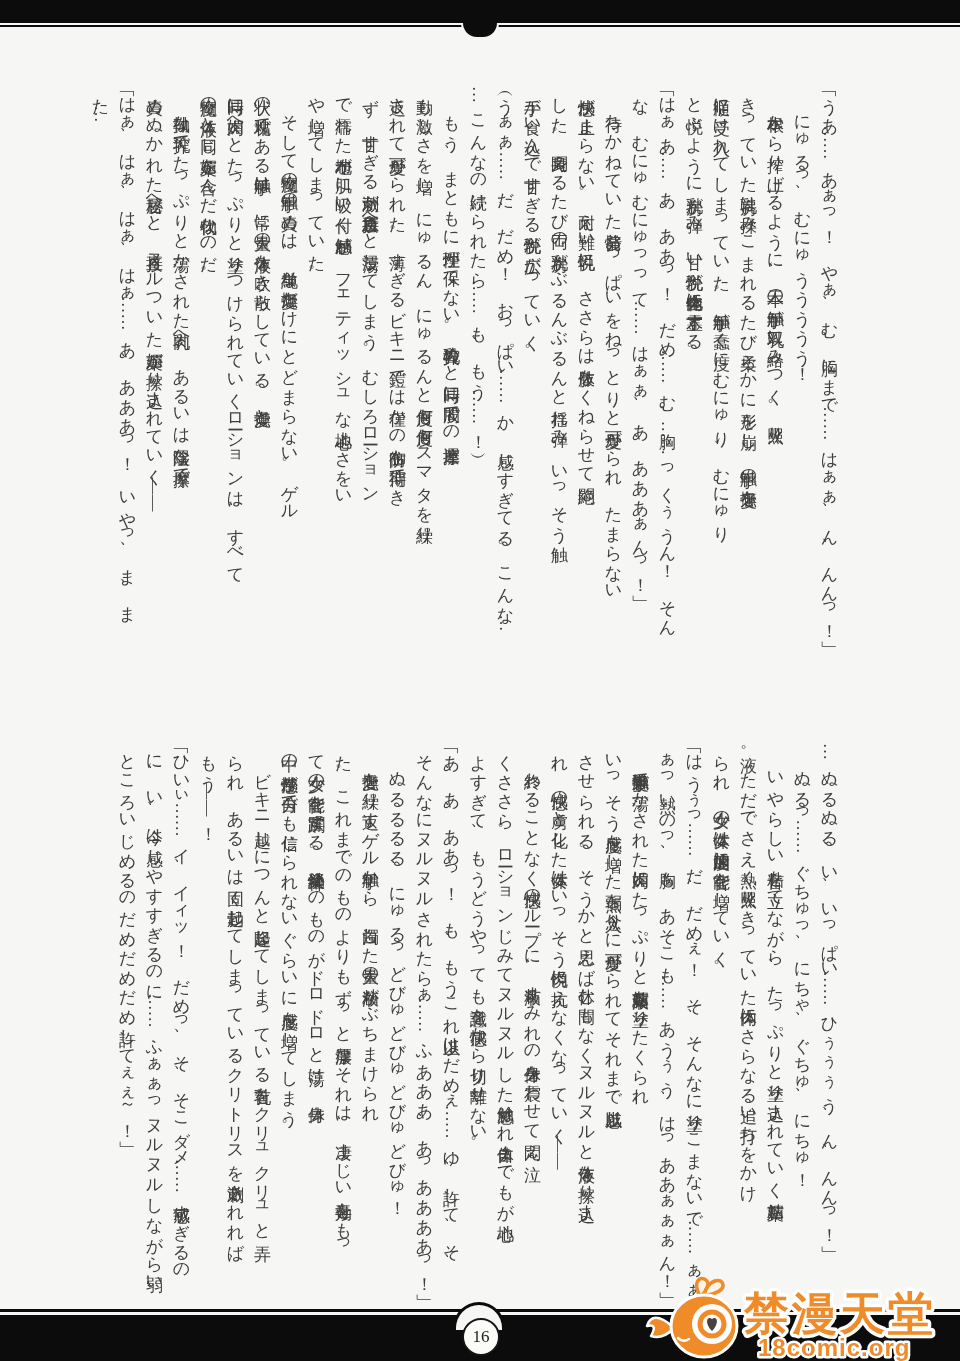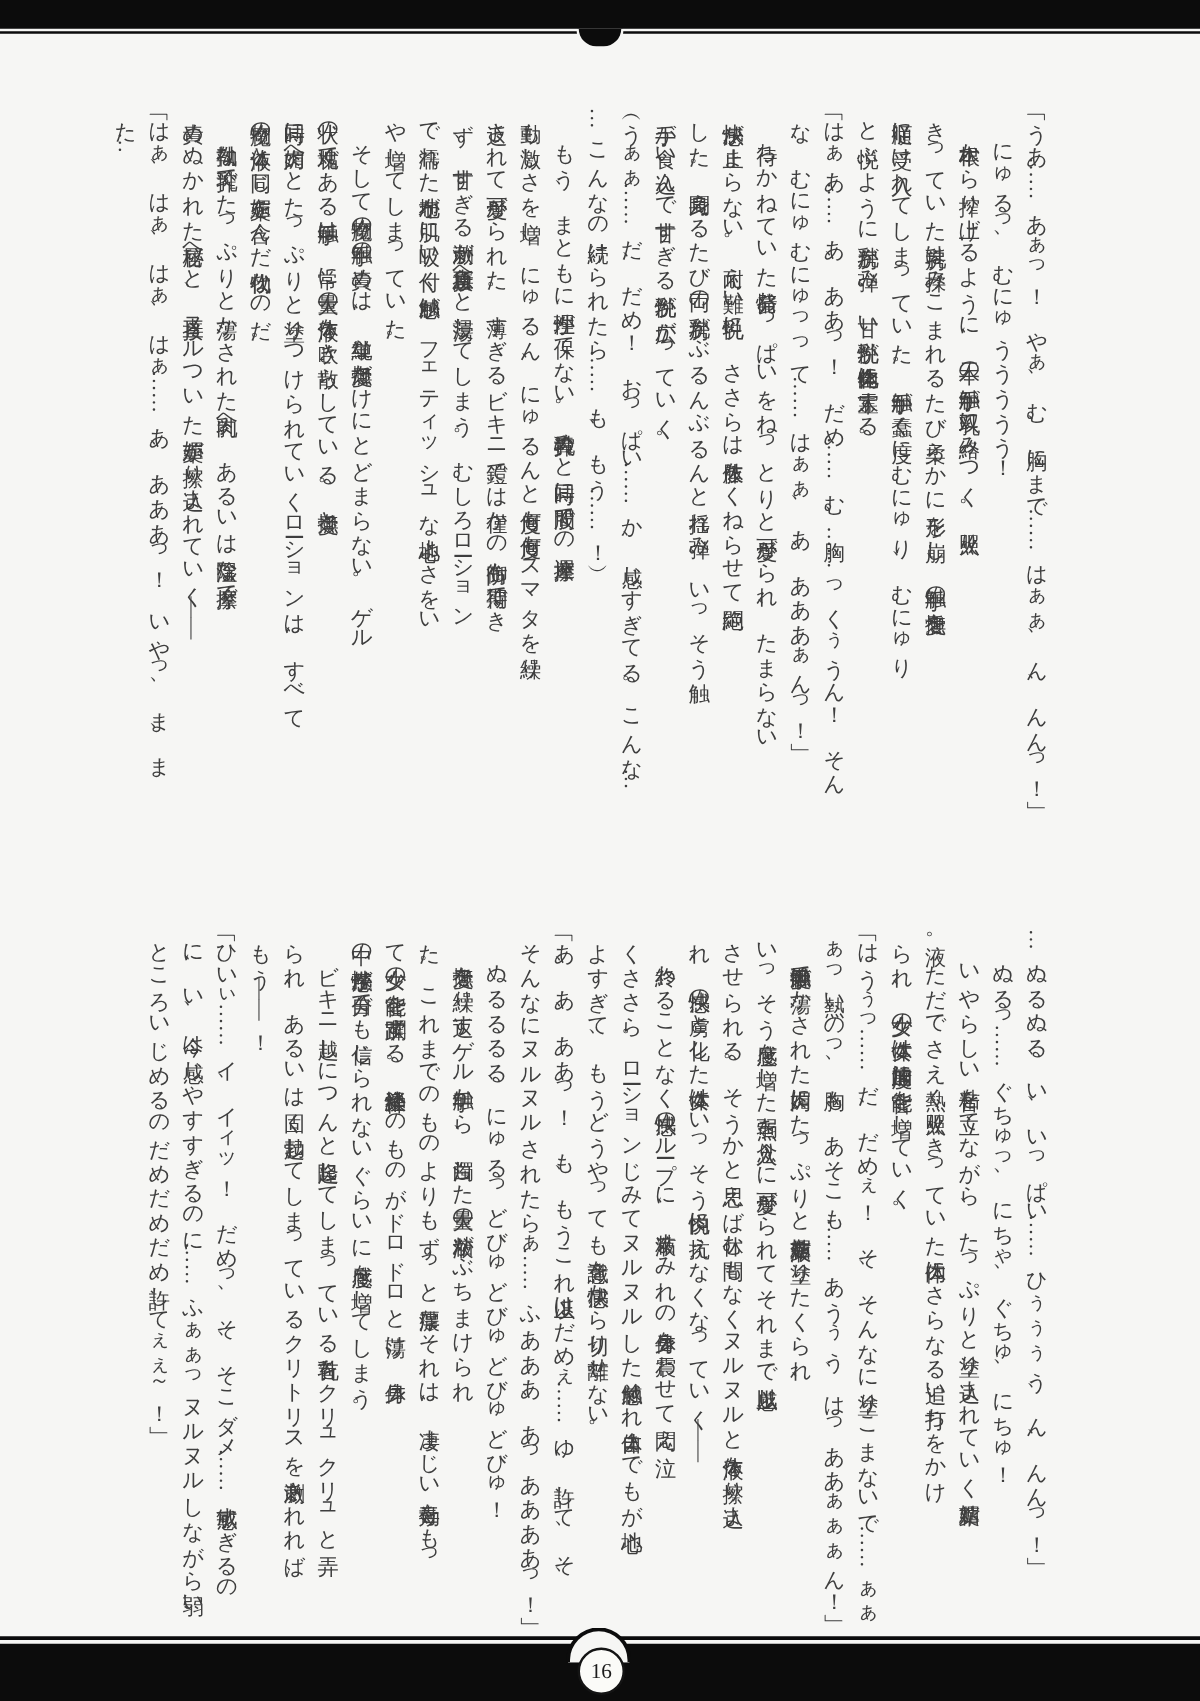--- a/index.html
+++ b/index.html
@@ -112,14 +112,36 @@
       <div class="tline">「ひいぃ……イ、イィッ！　だめっ、そ、そこダメ……敏感すぎるの</div>
       <div class="tline">に、い、今は感じやすすぎるのに……ふぁぁっヌルヌルしながら弱い</div>
       <div class="tline">ところいじめるのだめだめだめ許してぇぇ～！」</div>
     </div>
 
   <div class="bottom-rule"></div>
   <div class="bottom-bar"></div>
   <div class="page-arch"></div>
   <div class="page-num">16</div>
 
+  <div class="watermark">
+    <svg width="302" height="88" viewBox="0 0 302 88">
+      <g>
+
+        <path d="M30,52 C16,40 8,42 5,52 C12,50 14,53 9,62 C18,65 26,60 31,55 Z" fill="#ef8b28" stroke="#ffffff" stroke-width="2.5" stroke-linejoin="round"></path>
+
+        <path d="M58,22 C50,8 58,1 64,6 C69,10 63,18 60,21 Z" fill="#fdf4e7" stroke="#ef8b28" stroke-width="3.5" stroke-linejoin="round"></path>
+        <path d="M62,21 C66,5 80,3 81,11 C82,18 69,20 64,22 Z" fill="#fdf4e7" stroke="#ef8b28" stroke-width="3.5" stroke-linejoin="round"></path>
+
+        <ellipse cx="62" cy="52" rx="33" ry="31" fill="#ef8b28" stroke="#ffffff" stroke-width="3"></ellipse>
+
+        <path d="M36,64 Q41,69 47,65" fill="none" stroke="#ffffff" stroke-width="2.5" stroke-linecap="round"></path>
+
+        <circle cx="70" cy="50" r="20" fill="#ffffff"></circle>
+        <circle cx="70" cy="50" r="12" fill="#ffffff" stroke="#ef8b28" stroke-width="5"></circle>
+
+        <path d="M70,57 C62,49 65,41 70,45 C75,41 78,49 70,57 Z" fill="#4a4042"></path>
+      </g>
+      <text x="102" y="55" font-size="45" font-weight="bold" letter-spacing="3" fill="#ef8b28" stroke="#ffffff" stroke-width="7" paint-order="stroke" stroke-linejoin="round" font-family="Liberation Sans, sans-serif">禁漫天堂</text>
+      <text x="116" y="82" font-size="24" font-weight="bold" letter-spacing="1" fill="#ef8b28" stroke="#ffffff" stroke-width="5" paint-order="stroke" stroke-linejoin="round" font-family="Liberation Sans, sans-serif">18comic.org</text>
+    </svg>
+  </div>
 
 </div>
 
 </body></html>

